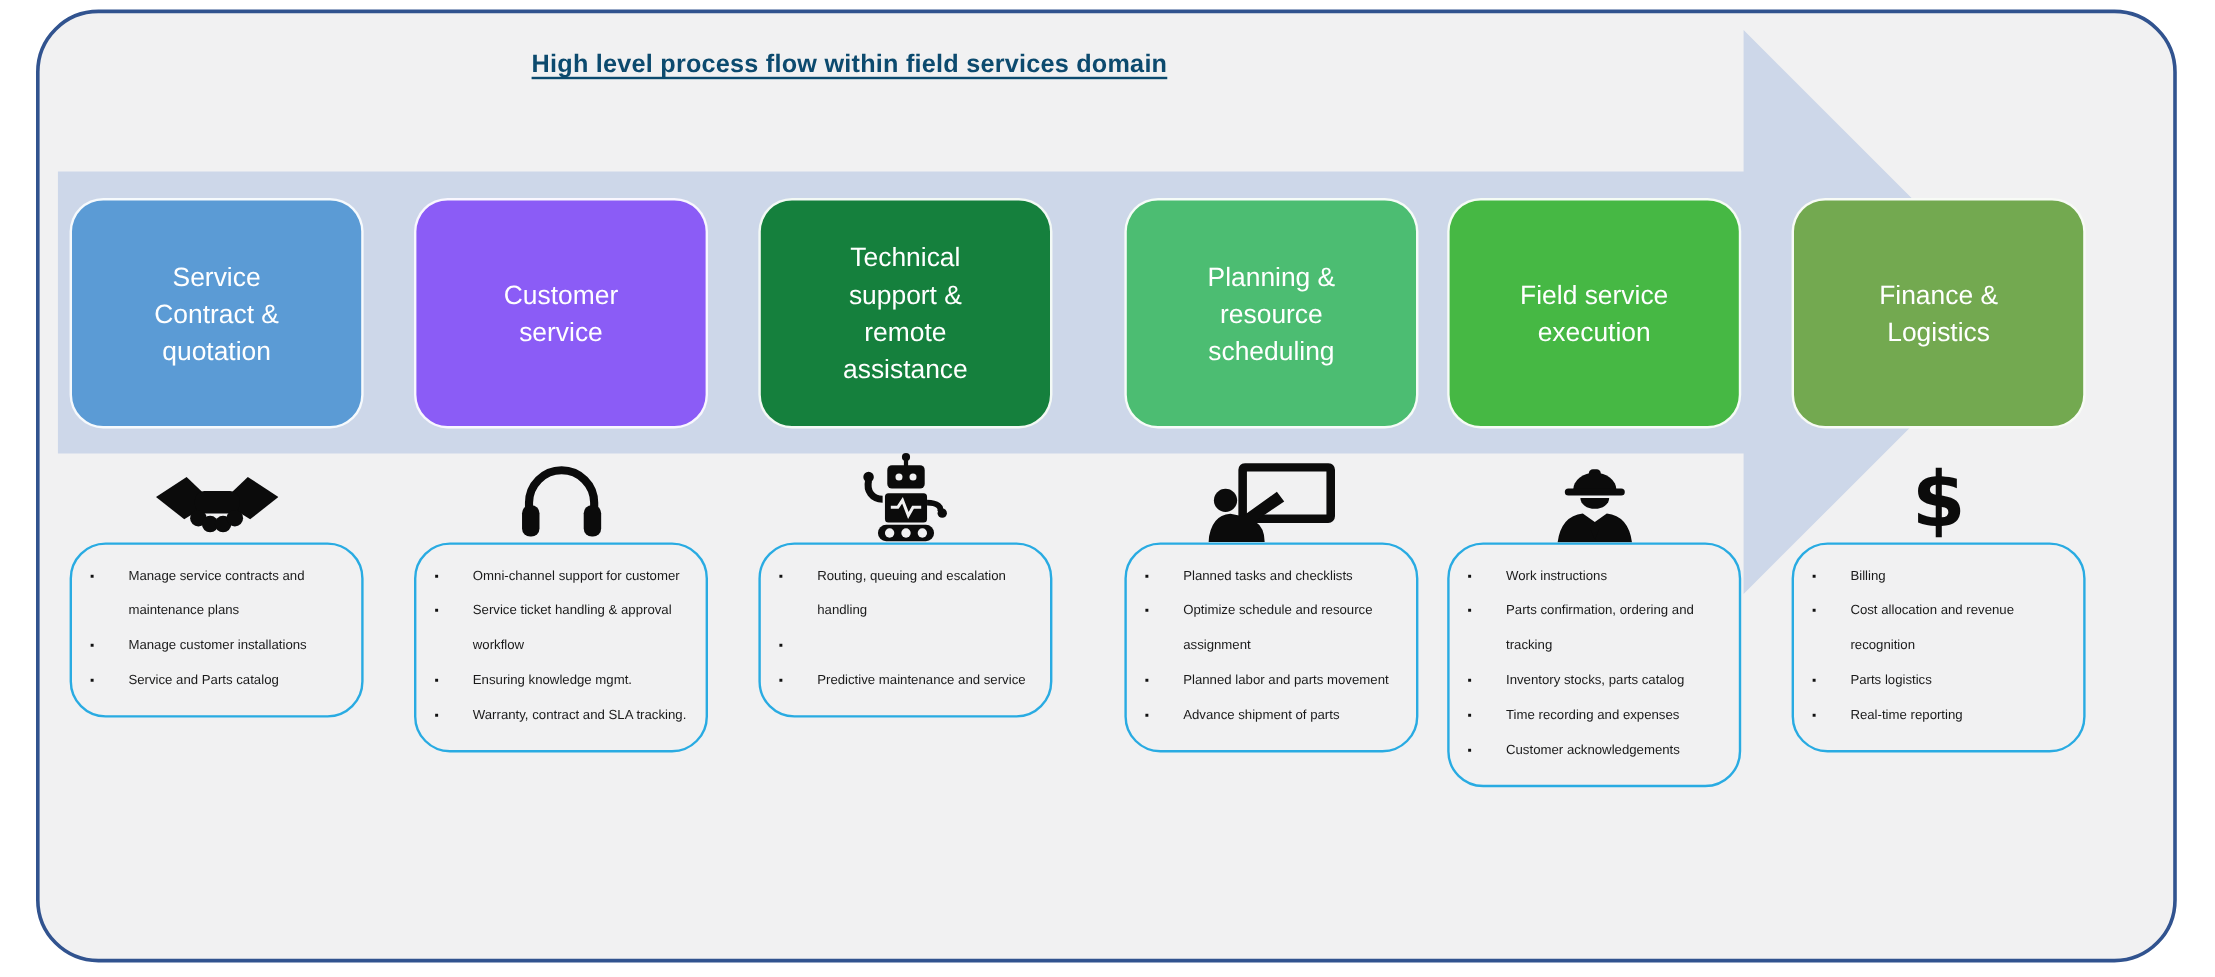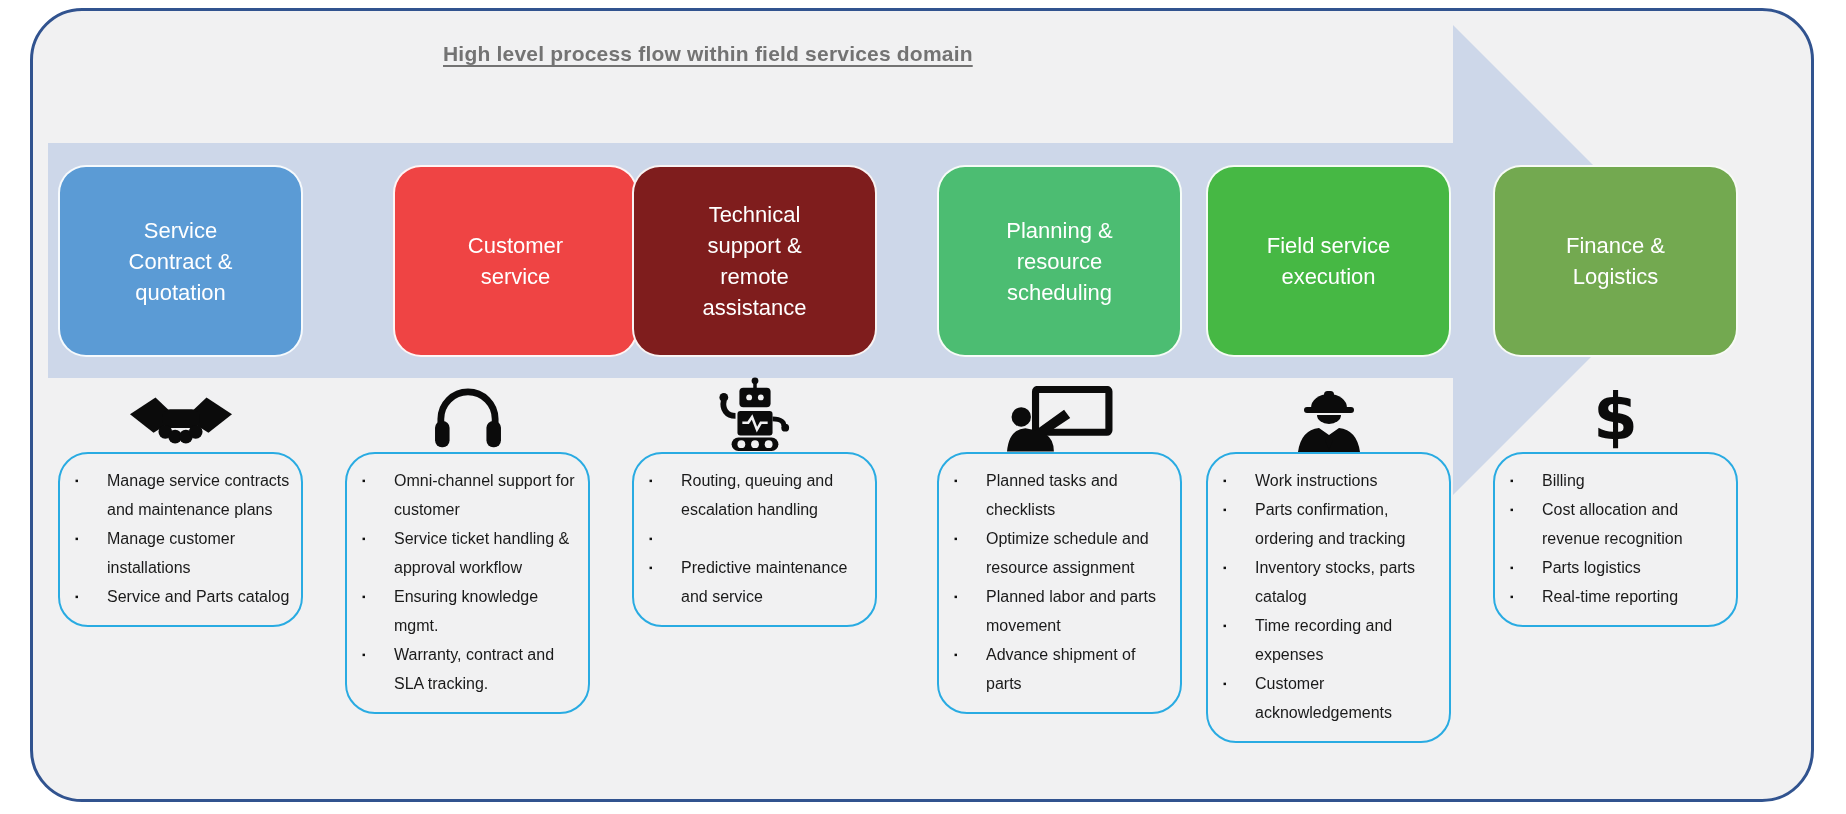--- a/index.html
+++ b/index.html
@@ -12,21 +12,21 @@
   }
   .container{
     position:absolute;left:30px;top:8px;width:1784px;height:794px;
     background:#f1f1f2;
     border:3px solid #31538f;
     border-radius:52px;
     box-sizing:border-box;
   }
   .title{
     position:absolute;left:443px;top:42px;
-    font-size:21px;font-weight:bold;color:#737373;
+    font-size:21px;font-weight:bold;color:#0c4a6e;
     text-decoration:underline;
     text-decoration-thickness:2px;
     text-underline-offset:4px;
     letter-spacing:0.2px;
     white-space:nowrap;
   }
   .flow-arrow{
     position:absolute;left:48px;top:25px;width:1645px;height:470px;
     clip-path:polygon(0px 118px,1405px 118px,1405px 0px,1640px 235px,1405px 470px,1405px 353px,0px 353px);
     z-index:1;
@@ -58,21 +58,21 @@
     box-sizing:border-box;
     background:transparent;
     padding:12px 4px 14px 0;
   }
   .list-item{display:flex;}
   .bullet{
     width:32px;padding-left:15px;flex:none;
     font-size:10px;line-height:29px;color:#111;
   }
   .item-text{
-    flex:1;font-size:16px;line-height:29px;color:#1a1a1a;
+    flex:1;font-size:11px;line-height:29px;color:#1a1a1a;
     padding-right:2px;
   }
 </style>
 </head>
 <body>
 
 <div class="canvas">
   <div class="container" style="background: rgb(241, 241, 242); border-color: rgb(49, 83, 143);"></div>
   <div class="title">High level process flow within field services domain</div>
   <div class="flow-arrow" style="background: rgb(205, 215, 233);"></div>
@@ -105,21 +105,21 @@
             <span class="bullet">▪</span>
             <span class="item-text">Manage customer installations</span>
           </div>
           <div class="list-item">
             <span class="bullet">▪</span>
             <span class="item-text">Service and Parts catalog</span>
           </div>
         </div>
       </div>
       <div class="column" style="left: 345px;">
-        <div class="stage-box" style="background: #ef4444; margin-left: 48px;">
+        <div class="stage-box" style="background: #8b5cf6;">
           <div class="stage-label">Customer
 service</div>
         </div>
         <div class="icon-slot">
   <svg width="72" height="64" viewBox="0 0 72 66">
     <path d="M8 46 V32 a28 28 0 0 1 56 0 V46" fill="none" stroke="#0b0b0b" stroke-width="7"></path>
     <rect x="2" y="34" width="15" height="27" rx="7" fill="#0b0b0b"></rect>
     <rect x="55" y="34" width="15" height="27" rx="7" fill="#0b0b0b"></rect>
   </svg>
 </div>
@@ -136,21 +136,21 @@
             <span class="bullet">▪</span>
             <span class="item-text">Ensuring knowledge mgmt.</span>
           </div>
           <div class="list-item">
             <span class="bullet">▪</span>
             <span class="item-text">Warranty, contract and SLA tracking.</span>
           </div>
         </div>
       </div>
       <div class="column" style="left: 632px;">
-        <div class="stage-box" style="background: #7f1d1d;">
+        <div class="stage-box" style="background: #15803d;">
           <div class="stage-label">Technical
 support &amp;
 remote
 assistance</div>
         </div>
         <div class="icon-slot">
   <svg width="80" height="76" viewBox="0 0 80 78">
     <g fill="#0b0b0b">
       <circle cx="40" cy="5" r="3.5"></circle>
       <rect x="38.2" y="6" width="3.6" height="8"></rect>

